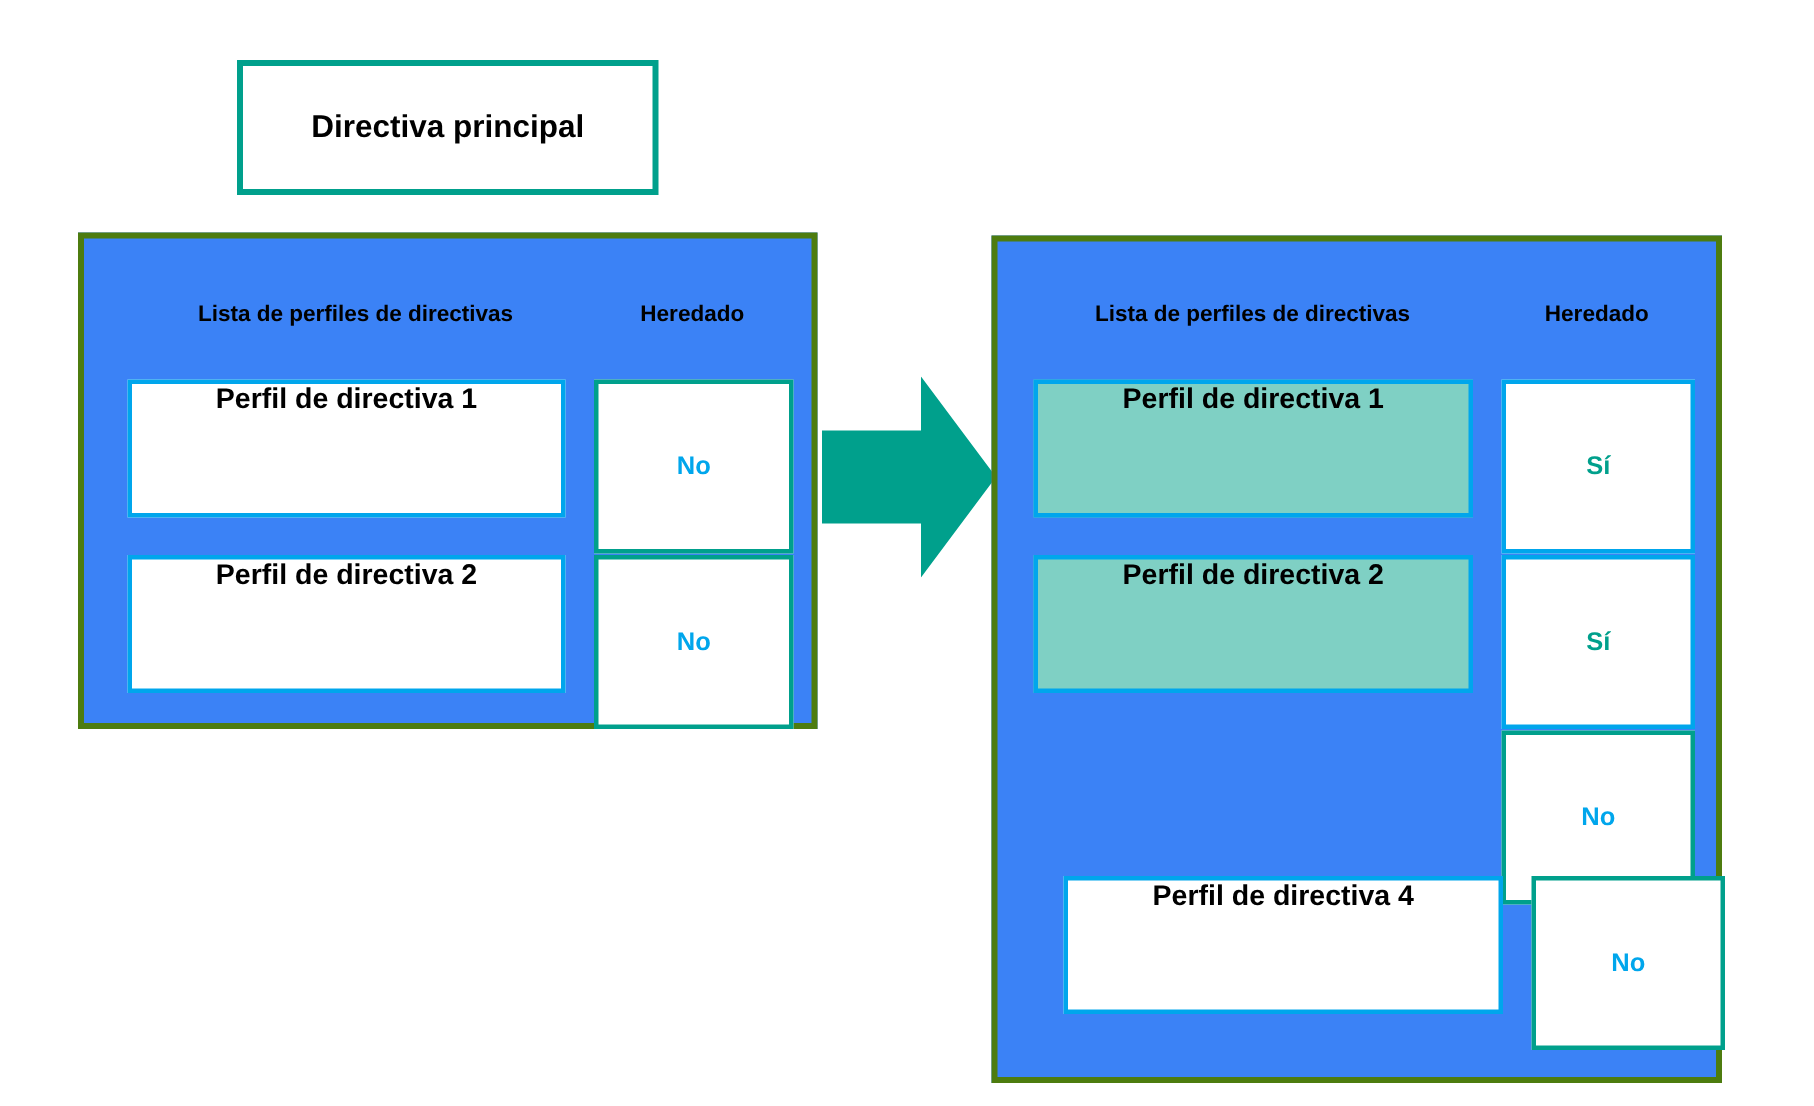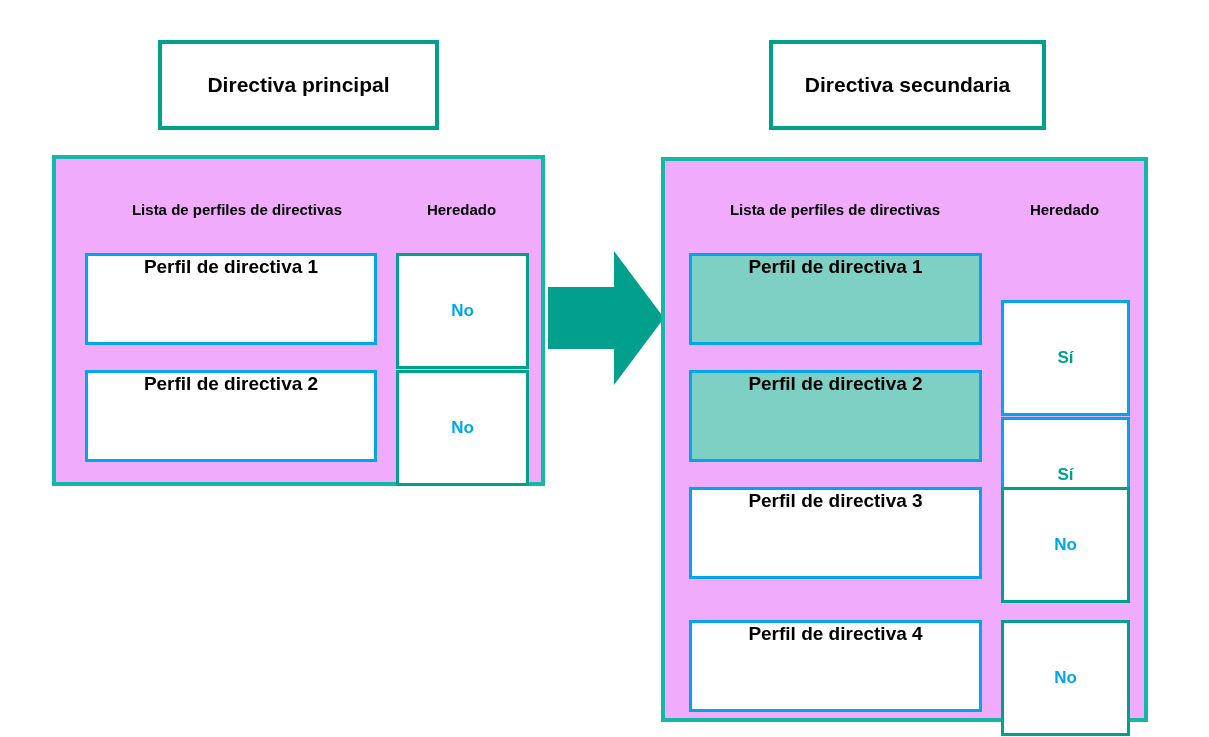--- a/index.html
+++ b/index.html
@@ -37,22 +37,22 @@
     letter-spacing: 0px;
     white-space: nowrap;
   }
   #title-primary   { left: 158px; top: 40px;  width: 281px; height: 90px; }
   #title-secondary { left: 769px; top: 40px;  width: 277px; height: 90px; }
 
   
   .panel {
     position: absolute;
     box-sizing: border-box;
-    border: 4px solid #14b8a6;
-    background: #f0abfc;
+    border: 4px solid #4d7c0f;
+    background: #3b82f6;
   }
   #panel-primary   { left: 52px;  top: 155px; width: 493px; height: 331px; }
   #panel-secondary { left: 661px; top: 157px; width: 487px; height: 565px; }
 
   
   .col-headers {
     position: absolute;
     left: 0;
     right: 0;
     display: block;
@@ -96,64 +96,61 @@
   .inherit-box {
     position: absolute;
     box-sizing: border-box;
     background: #ffffff;
     display: flex;
     align-items: center;
     justify-content: center;
     height: 116px;
   }
   .inherit-box.border-teal { border: 3px solid #00A08C; }
-  .inherit-box.border-blue { border: 3px solid #00A6EC; margin-top: 47px; }
+  .inherit-box.border-blue { border: 3px solid #00A6EC; }
   .inherit-label {
     font-size: 17px;
     font-weight: bold;
     white-space: nowrap;
   }
   .inherit-label.text-blue { color: #00A6EC; }
   .inherit-label.text-teal { color: #00A08C; }
 
   
   #panel-primary .profile-box { left: 29px;  width: 292px; }
   #panel-primary .inherit-box { left: 340px; width: 133px; }
   #panel-primary .row-0 { top: 94px; }
   #panel-primary .row-1 { top: 211px; }
 
   
   #panel-secondary .profile-box { left: 24px;  width: 293px; }
   #panel-secondary .inherit-box { left: 336px; width: 129px; }
   #panel-secondary .row-0 { top: 92px; }
   #panel-secondary .row-1 { top: 209px; }
   #panel-secondary .row-2 { top: 326px; }
-  #panel-secondary .row-3 { top: 459px; }
+  #panel-secondary .row-3 { top: 423px; margin-left: 20px; }
 
   
   #flow-arrow {
     position: absolute;
     left: 548px;
     top: 251px;
     width: 116px;
     height: 134px;
   }
 </style>
 </head>
 <body>
 
 <div class="stage">
 
   <div class="title-box" id="title-primary">
     <span class="title-text">Directiva principal</span>
   </div>
 
-  <div class="title-box" id="title-secondary">
-    <span class="title-text">Directiva secundaria</span>
-  </div>
 
   <div class="panel" id="panel-primary">
 
     <div class="col-headers">
       <div class="col-head ch-list">Lista de perfiles de directivas</div>
       <div class="col-head ch-inherit">Heredado</div>
     </div>
 
     <div class="profile-box row-0">
       <span class="profile-label">Perfil de directiva 1</span>
@@ -190,23 +187,20 @@
       <span class="inherit-label text-teal">Sí</span>
     </div>
 
     <div class="profile-box highlighted row-1">
       <span class="profile-label">Perfil de directiva 2</span>
     </div>
     <div class="inherit-box border-blue row-1">
       <span class="inherit-label text-teal">Sí</span>
     </div>
 
-    <div class="profile-box row-2">
-      <span class="profile-label">Perfil de directiva 3</span>
-    </div>
     <div class="inherit-box border-teal row-2">
       <span class="inherit-label text-blue">No</span>
     </div>
 
     <div class="profile-box row-3">
       <span class="profile-label">Perfil de directiva 4</span>
     </div>
     <div class="inherit-box border-teal row-3">
       <span class="inherit-label text-blue">No</span>
     </div>

